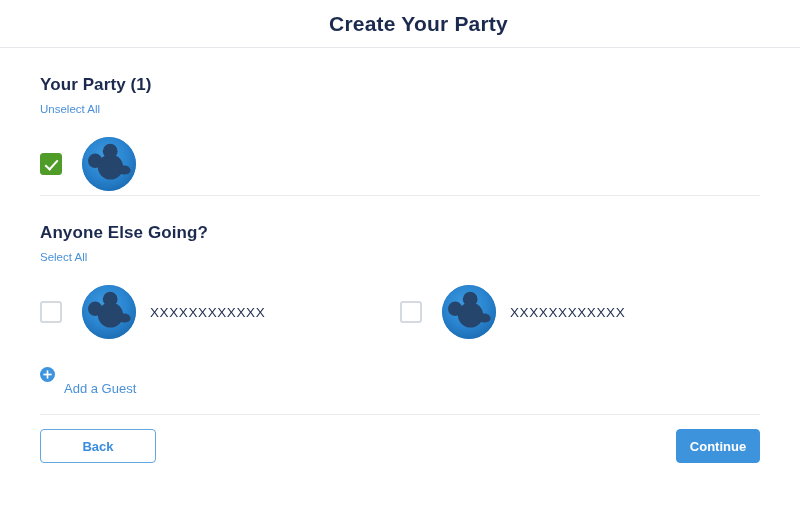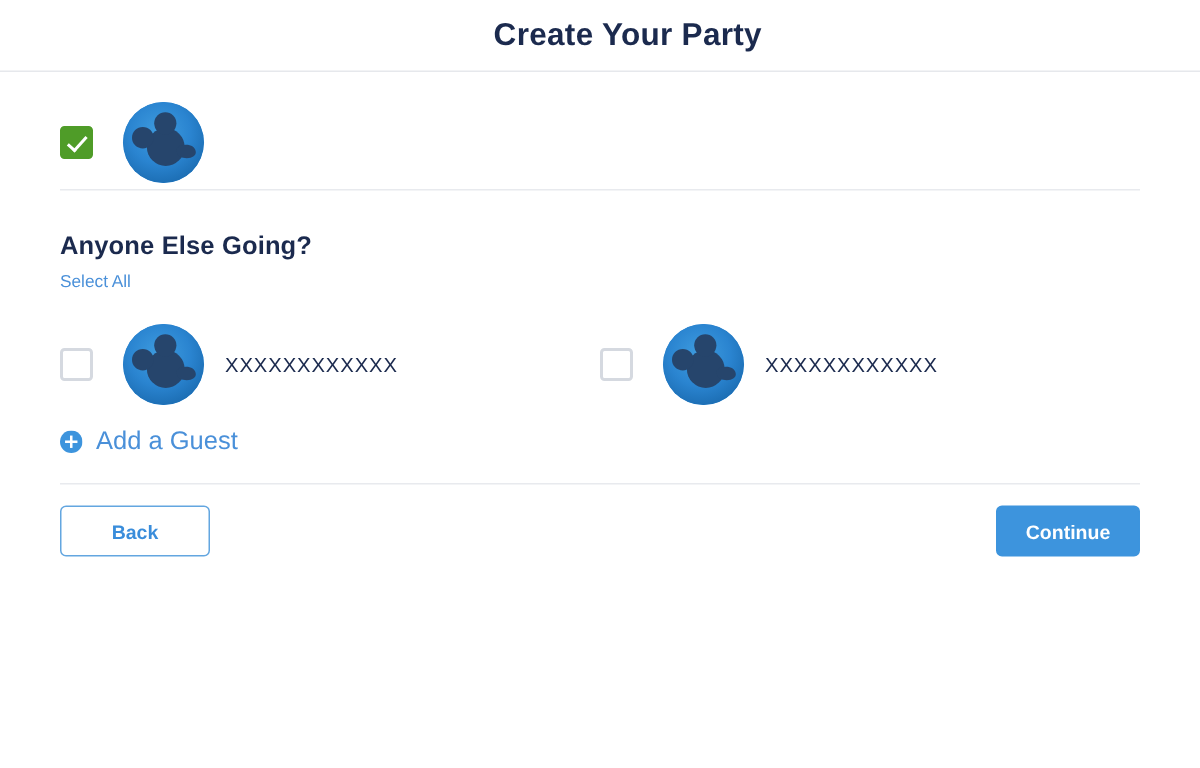--- a/index.html
+++ b/index.html
@@ -141,22 +141,23 @@
     cursor: pointer;
     width: fit-content;
   }
   .plus-icon {
     width: 15px;
     height: 15px;
     flex: 0 0 auto;
   }
   .add-guest-label {
     margin-left: 9px;
-    font-size: 17px;
+    font-size: 13px;
     color: #4a90d9;
+    margin-top: 28px;
   }
 
   
   .footer {
     display: flex;
     align-items: center;
     justify-content: space-between;
     padding: 14px 40px 0 40px;
     box-sizing: border-box;
   }
@@ -166,40 +167,44 @@
     font-weight: bold;
     border-radius: 4px;
     cursor: pointer;
     height: 34px;
     display: flex;
     align-items: center;
     justify-content: center;
     box-sizing: border-box;
   }
   .btn-back {
-    width: 100px;
+    width: 116px;
     background: #ffffff;
     border: 1.5px solid #63a6e0;
     color: #3a8ddb;
   }
   .btn-continue {
-    width: 96px;
+    width: 84px;
     background: #3d94dd;
     border: 1px solid #3d94dd;
     color: #ffffff;
   }
 </style>
 </head>
 <body>
 
 <div class="header">
   <div class="header-title">Create Your Party</div>
 </div>
 
 <div class="content">
+  <div class="section">
+    <div class="section-title">Your Party (1)</div>
+    <span class="section-link">Unselect All</span>
+  </div>
 
   <div class="guest-grid">
     <div class="guest-col">
       <div class="guest-row">
         <div class="checkbox checked"></div>
         <div class="avatar">
           <svg width="54" height="54" viewBox="0 0 54 54" xmlns="http://www.w3.org/2000/svg">
             <defs>
               <radialGradient id="av1" cx="45%" cy="38%" r="62%">
                 <stop offset="0%" stop-color="#3f9de0"></stop>

